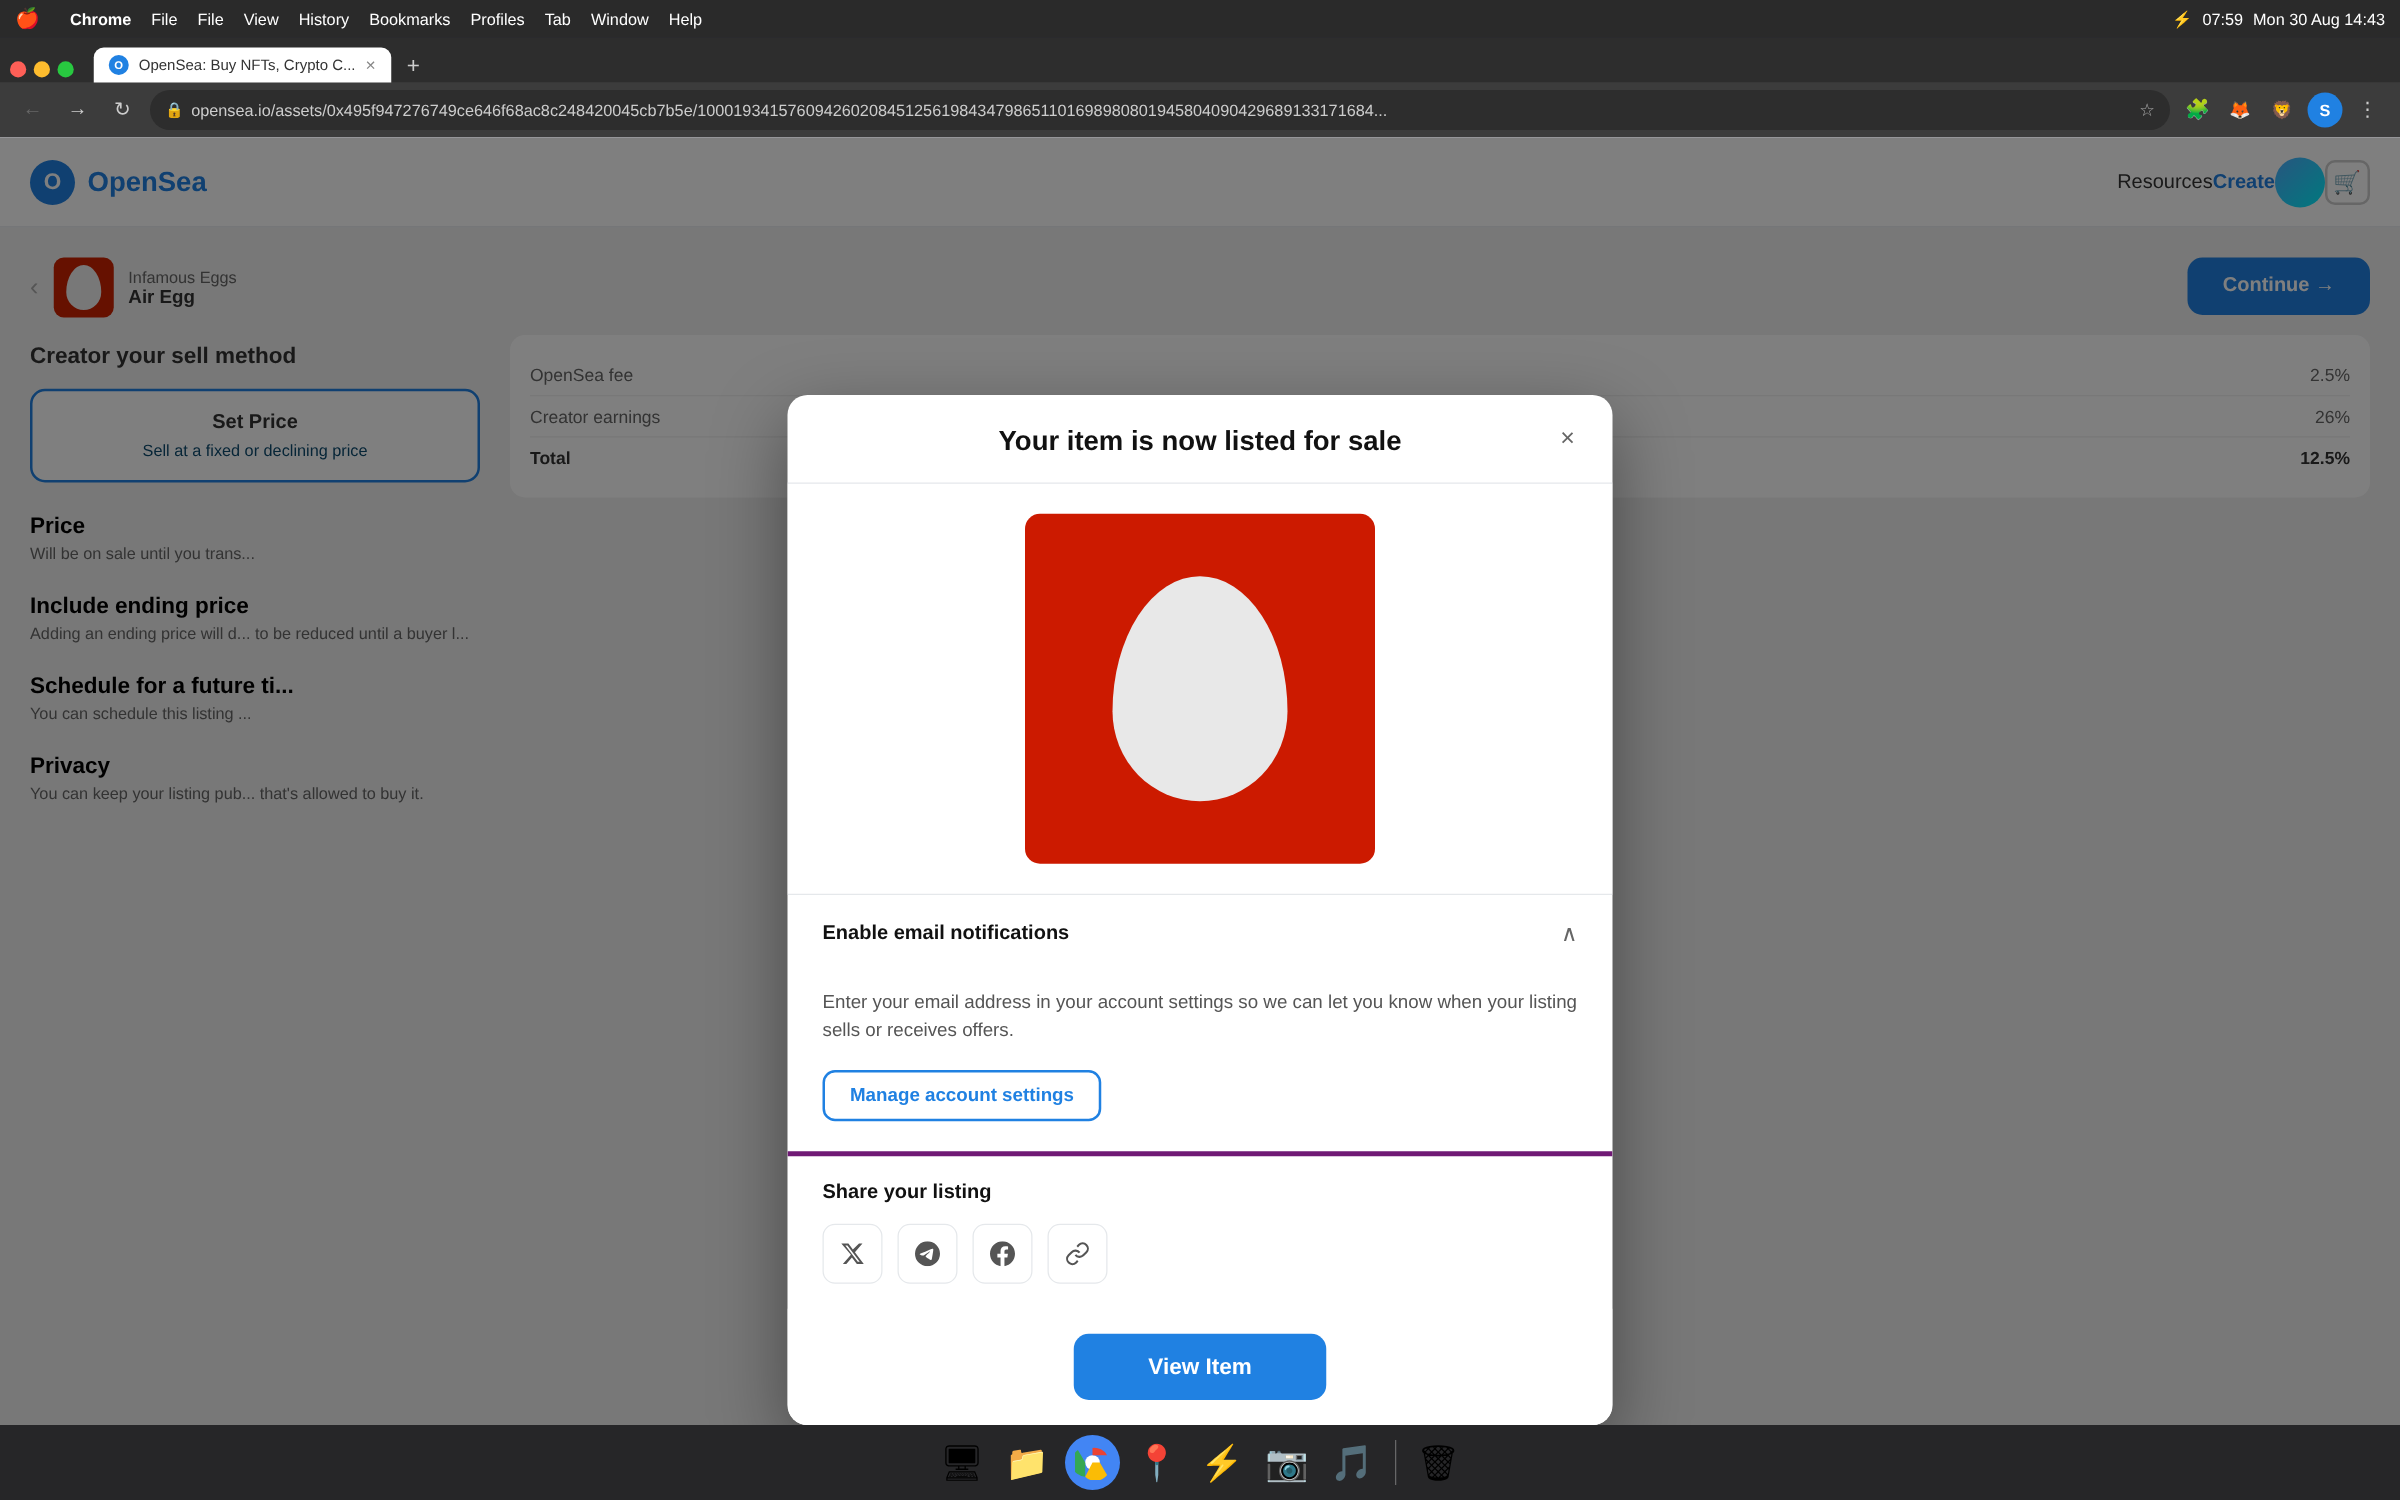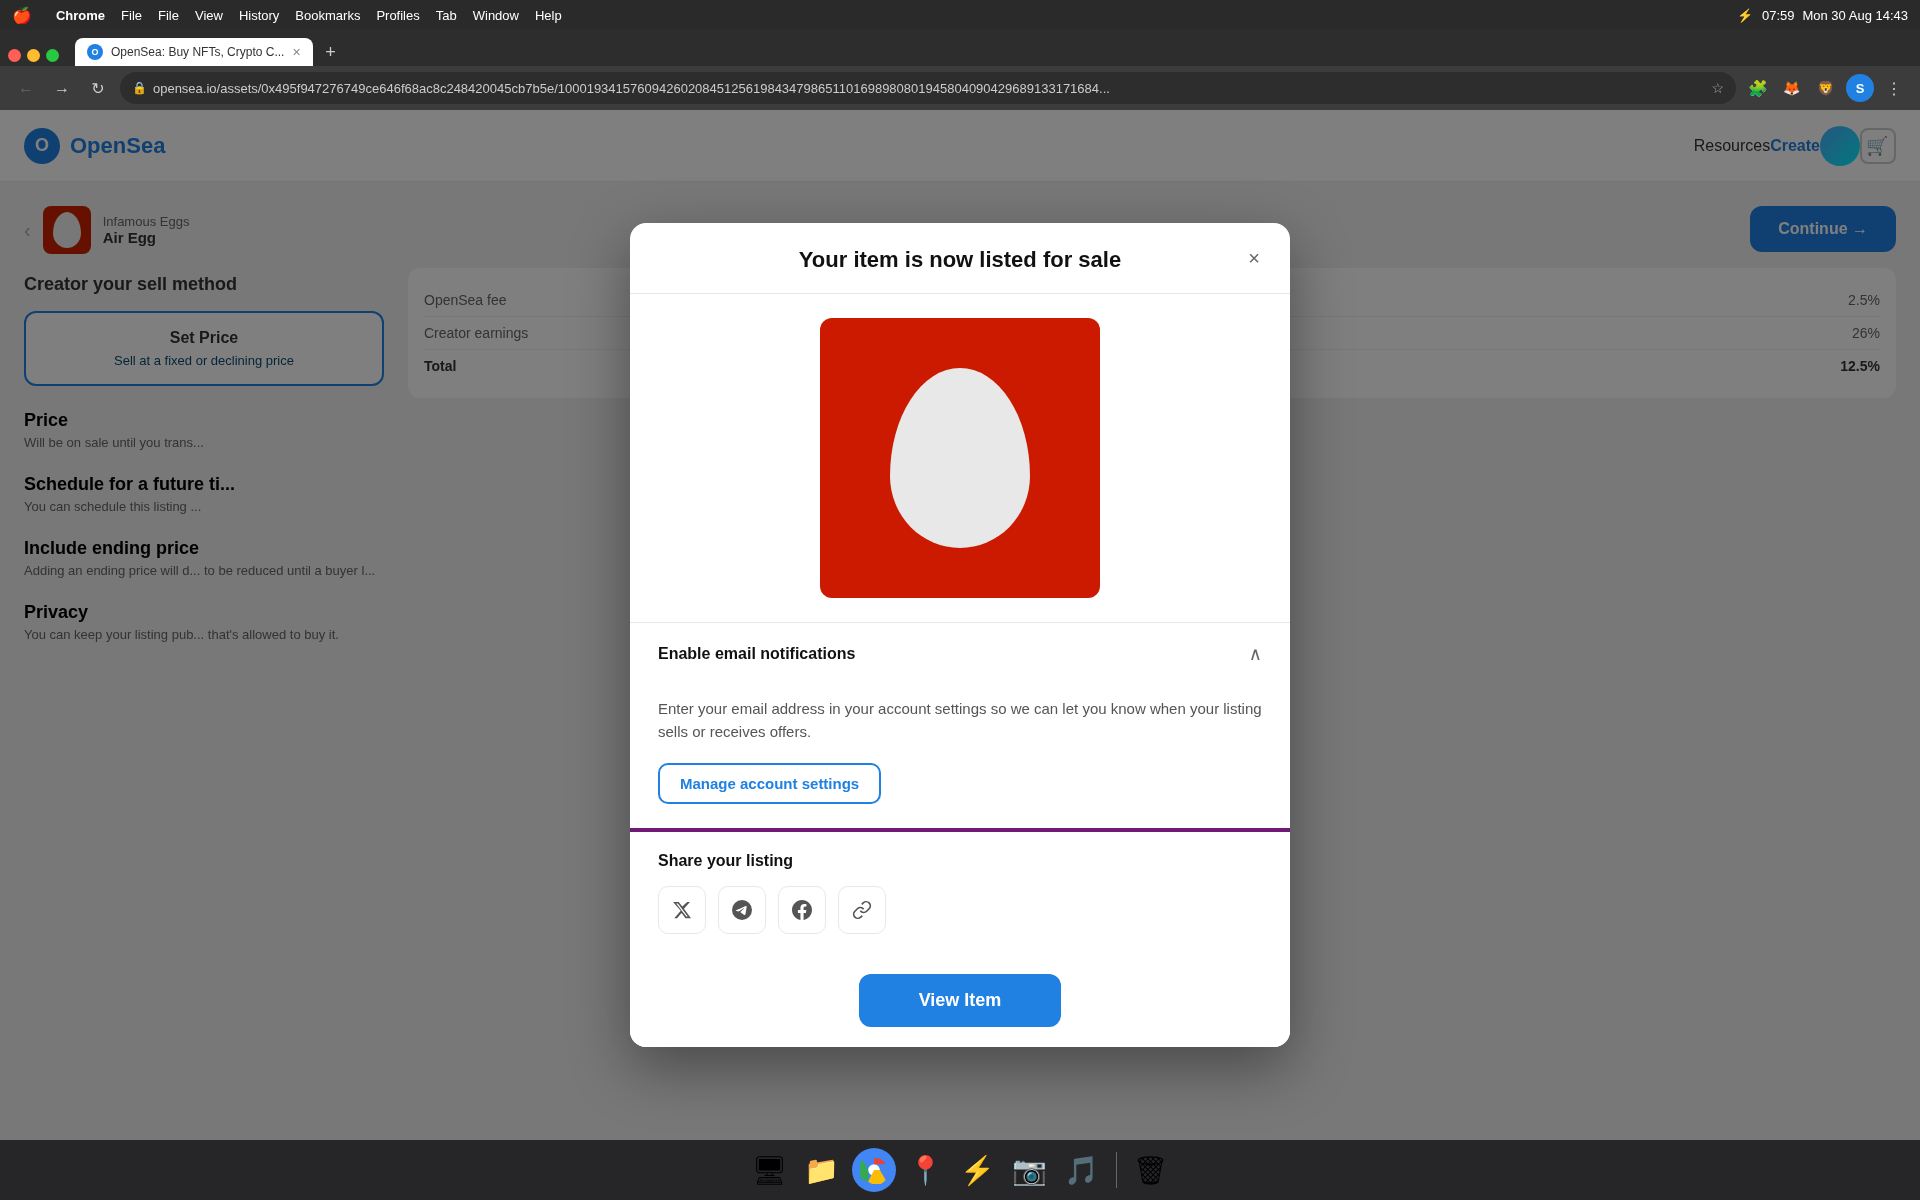--- a/index.html
+++ b/index.html
@@ -334,21 +334,21 @@
     }
 
     
     .modal-backdrop {
       position: absolute;
       top: 0;
       left: 0;
       width: 100%;
       height: 100%;
       display: flex;
-      align-items: center;
+      align-items: flex-end;
       justify-content: center;
       padding-top: 20px;
       z-index: 100;
     }
     .modal {
       width: 660px;
       background: #fff;
       border-radius: 16px;
       overflow: hidden;
       box-shadow: 0 20px 60px rgba(0,0,0,0.4);
@@ -651,26 +651,26 @@
       <div class="bg-set-price-card">
         <div class="bg-set-price-title">Set Price</div>
         <div class="bg-set-price-desc">Sell at a fixed or declining price</div>
       </div>
 
       <div class="bg-field-row">
         <div class="bg-field-label">Price</div>
         <div class="bg-field-desc">Will be on sale until you trans...</div>
       </div>
       <div class="bg-field-row">
+        <div class="bg-field-label">Include ending price</div>
+        <div class="bg-field-desc">Adding an ending price will d... to be reduced until a buyer l...</div>
+      </div>
+      <div class="bg-field-row">
         <div class="bg-field-label">Schedule for a future ti...</div>
         <div class="bg-field-desc">You can schedule this listing ...</div>
-      </div>
-      <div class="bg-field-row">
-        <div class="bg-field-label">Include ending price</div>
-        <div class="bg-field-desc">Adding an ending price will d... to be reduced until a buyer l...</div>
       </div>
       <div class="bg-field-row">
         <div class="bg-field-label">Privacy</div>
         <div class="bg-field-desc">You can keep your listing pub... that's allowed to buy it.</div>
       </div>
     </div>
 
     <div class="bg-right-panel">
       <button class="bg-continue-btn">Continue →</button>
       <div style="clear:both"></div>

